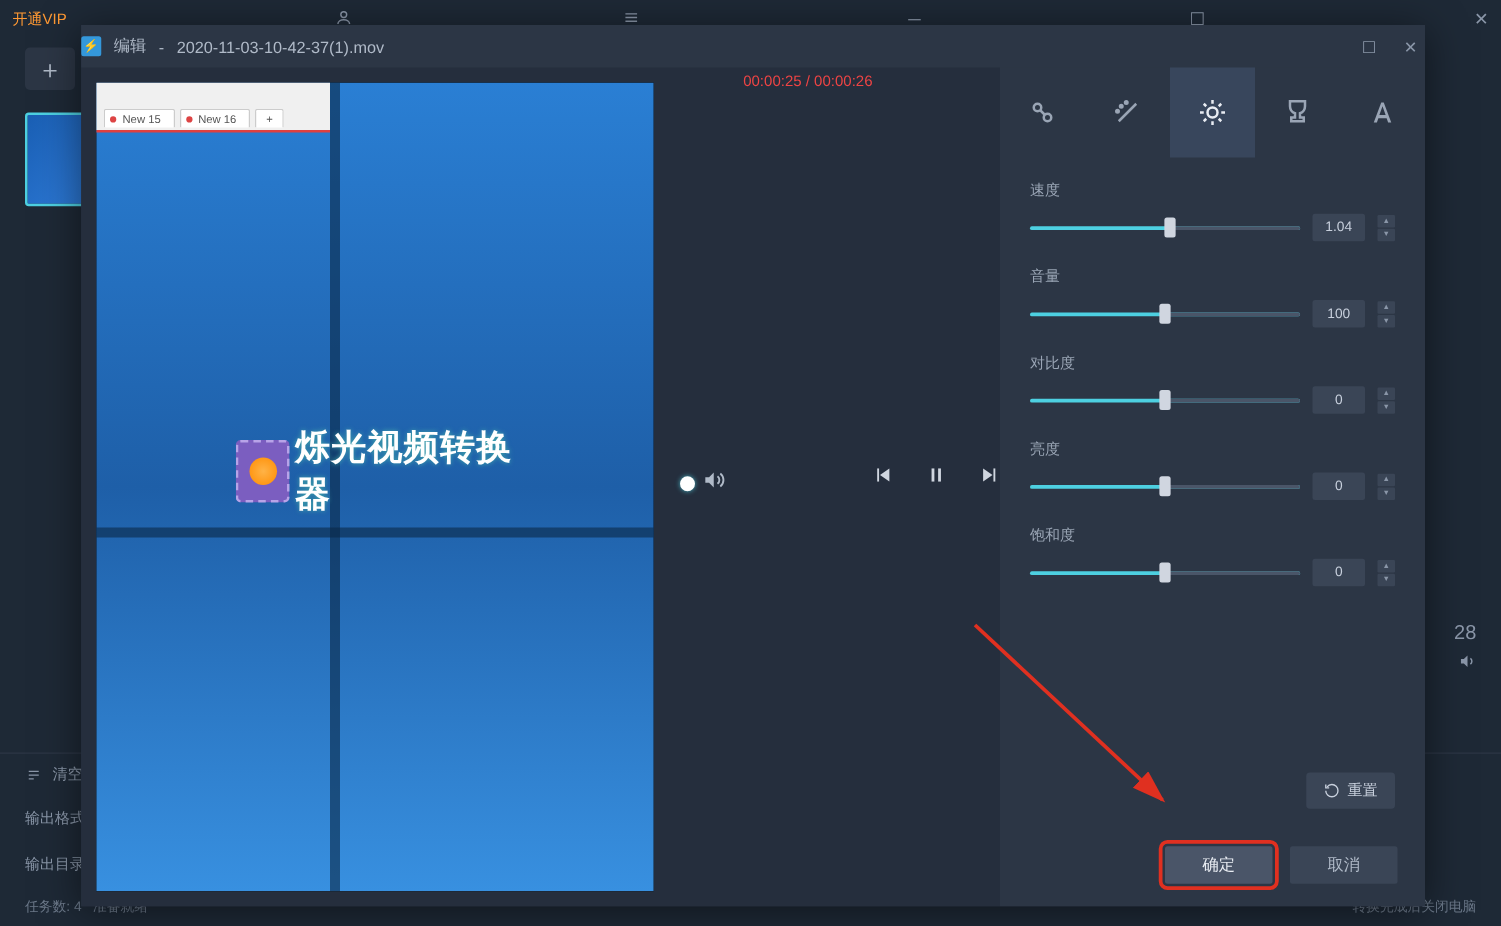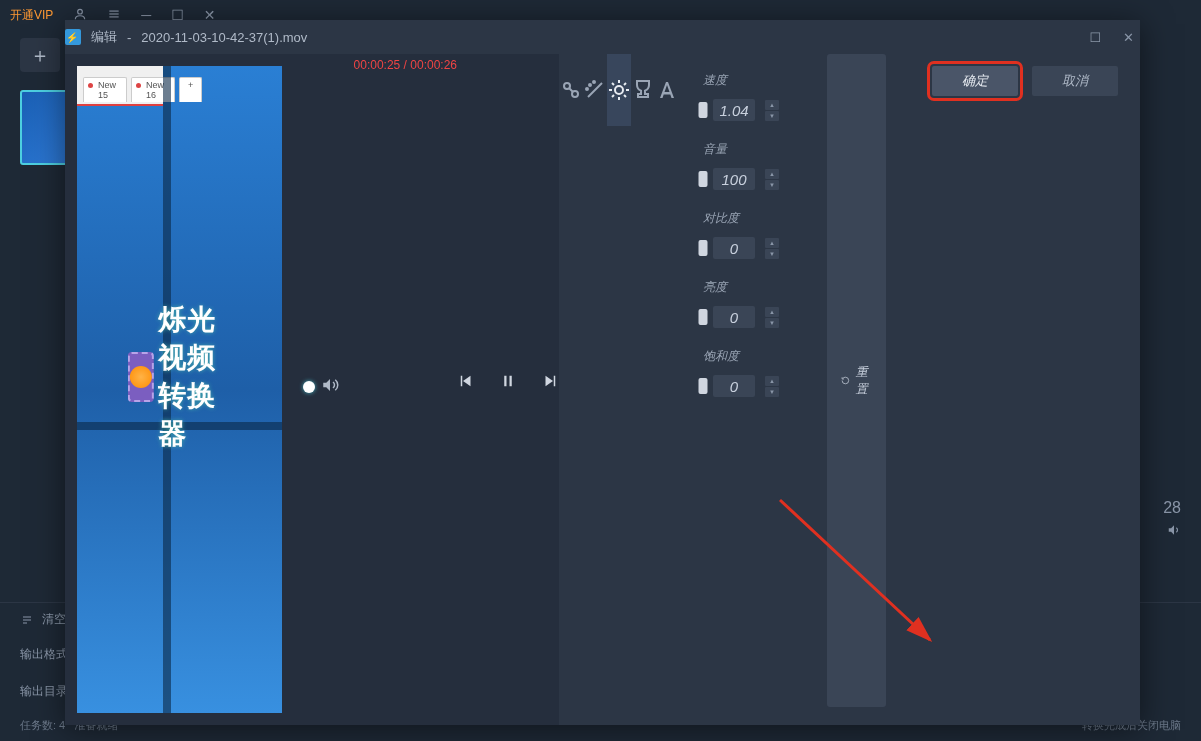--- a/index.html
+++ b/index.html
@@ -1,20 +1,20 @@
 <!DOCTYPE html>
 <html><head>
 <meta charset="utf-8">
 <style>
 * { margin: 0; padding: 0; box-sizing: border-box; font-family: "Microsoft YaHei", sans-serif; }
 body { width: 1201px; height: 741px; background: #1a2332; overflow: hidden; position: relative; }
 
 
 .main-app { position: absolute; inset: 0; background: #1e2936; }
-.main-topbar { height: 30px; display: flex; justify-content: flex-start; align-items: center; padding: 0 10px; gap: 20px; }
+.main-topbar { height: 30px; display: flex; justify-content: space-between; align-items: center; padding: 0 10px; gap: 20px; }
 .vip-link { color: #ff9933; font-size: 12px; }
 .tb-icon { color: #8a96a8; font-size: 14px; cursor: pointer; }
 .main-toolbar { height: 50px; display: flex; align-items: center; padding: 0 20px; }
 .add-btn { width: 40px; height: 34px; background: #2c3645; border-radius: 4px; display: flex; align-items: center; justify-content: center; color: #b0bac8; font-size: 20px; }
 .thumb-area { padding: 10px 20px; }
 .thumb { width: 100px; height: 75px; background: linear-gradient(135deg,#1a5fb4,#3584e4); border: 2px solid #4dd0e1; border-radius: 3px; }
 .main-bottom { position: absolute; bottom: 0; left: 0; right: 0; }
 .clear-row { padding: 8px 20px; color: #8a96a8; font-size: 12px; border-top: 1px solid #2c3645; display: flex; align-items: center; gap: 8px; }
 .fmt-row { padding: 10px 20px; color: #8a96a8; font-size: 12px; }
 .status-row { padding: 8px 20px; color: #6b7889; font-size: 11px; display: flex; justify-content: space-between; }
@@ -51,34 +51,34 @@
 .timeline { flex: 1; height: 4px; background: #1a2230; border-radius: 2px; position: relative; }
 .timeline-fill { position: absolute; left: 0; top: 0; bottom: 0; width: 96%; background: #4dd0e1; border-radius: 2px; }
 .timeline-thumb { position: absolute; left: 96%; top: 50%; transform: translate(-50%,-50%); width: 12px; height: 12px; background: #fff; border-radius: 50%; box-shadow: 0 0 4px rgba(77,208,225,0.8); }
 .vol-icon { color: #b0bac8; }
 
 .time-row { text-align: left; color: #ef4444; font-size: 12px; padding: 4px 0 8px; }
 .controls-row { display: flex; justify-content: center; align-items: center; gap: 24px; padding-bottom: 14px; }
 .ctrl-btn { color: #d0d6e0; cursor: pointer; }
 
 
-.right-pane { flex: 1; display: flex; flex-direction: row; background: #2c3645; font-style: italic; }
+.right-pane { flex: 1; display: flex; flex-direction: column; background: #2c3645; }
 .tool-tabs { display: flex; height: 72px; }
 .tool-tab { flex: 1; display: flex; align-items: center; justify-content: center; color: #9aa5b5; cursor: pointer; }
 .tool-tab.active { background: #38465c; color: #e8ecf2; }
 .tool-tab svg { width: 24px; height: 24px; }
 
 .sliders { flex: 1; padding: 18px 24px; }
 .slider-group { margin-bottom: 20px; }
 .slider-label { color: #9aa5b5; font-size: 12px; margin-bottom: 10px; }
 .slider-row { display: flex; align-items: center; gap: 10px; }
 .slider-track { flex: 1; height: 3px; background: #4dd0e1; position: relative; border-radius: 2px; }
 .slider-track .empty { position: absolute; right: 0; top: 0; bottom: 0; background: #4a5568; border-radius: 2px; }
 .slider-knob { position: absolute; top: 50%; transform: translate(-50%,-50%); width: 9px; height: 16px; background: #d0d6e0; border-radius: 2px; }
-.val-box { width: 42px; height: 22px; background: #3a4556; color: #c8d0dd; font-size: 15px; display: flex; align-items: center; justify-content: center; border-radius: 2px; }
+.val-box { width: 42px; height: 22px; background: #3a4556; color: #c8d0dd; font-size: 11px; display: flex; align-items: center; justify-content: center; border-radius: 2px; }
 .spinner { width: 14px; height: 22px; display: flex; flex-direction: column; }
 .spinner div { flex: 1; background: #3a4556; display: flex; align-items: center; justify-content: center; color: #8a96a8; font-size: 6px; margin: 0.5px 0; border-radius: 1px; cursor: pointer; }
 
 .reset-row { padding: 0 24px 18px; display: flex; justify-content: flex-end; }
 .reset-btn { background: #3a4556; color: #c8d0dd; padding: 6px 14px; border-radius: 3px; font-size: 12px; display: flex; align-items: center; gap: 6px; cursor: pointer; }
 
 .action-row { padding: 12px 22px 18px; display: flex; justify-content: flex-end; gap: 14px; }
 .action-btn { width: 86px; height: 30px; display: flex; align-items: center; justify-content: center; font-size: 13px; border-radius: 2px; cursor: pointer; }
 .ok-btn { background: #4a5568; color: #e8ecf2; outline: 3px solid #e03020; outline-offset: 2px; }
 .cancel-btn { background: #3a4556; color: #b0bac8; }

